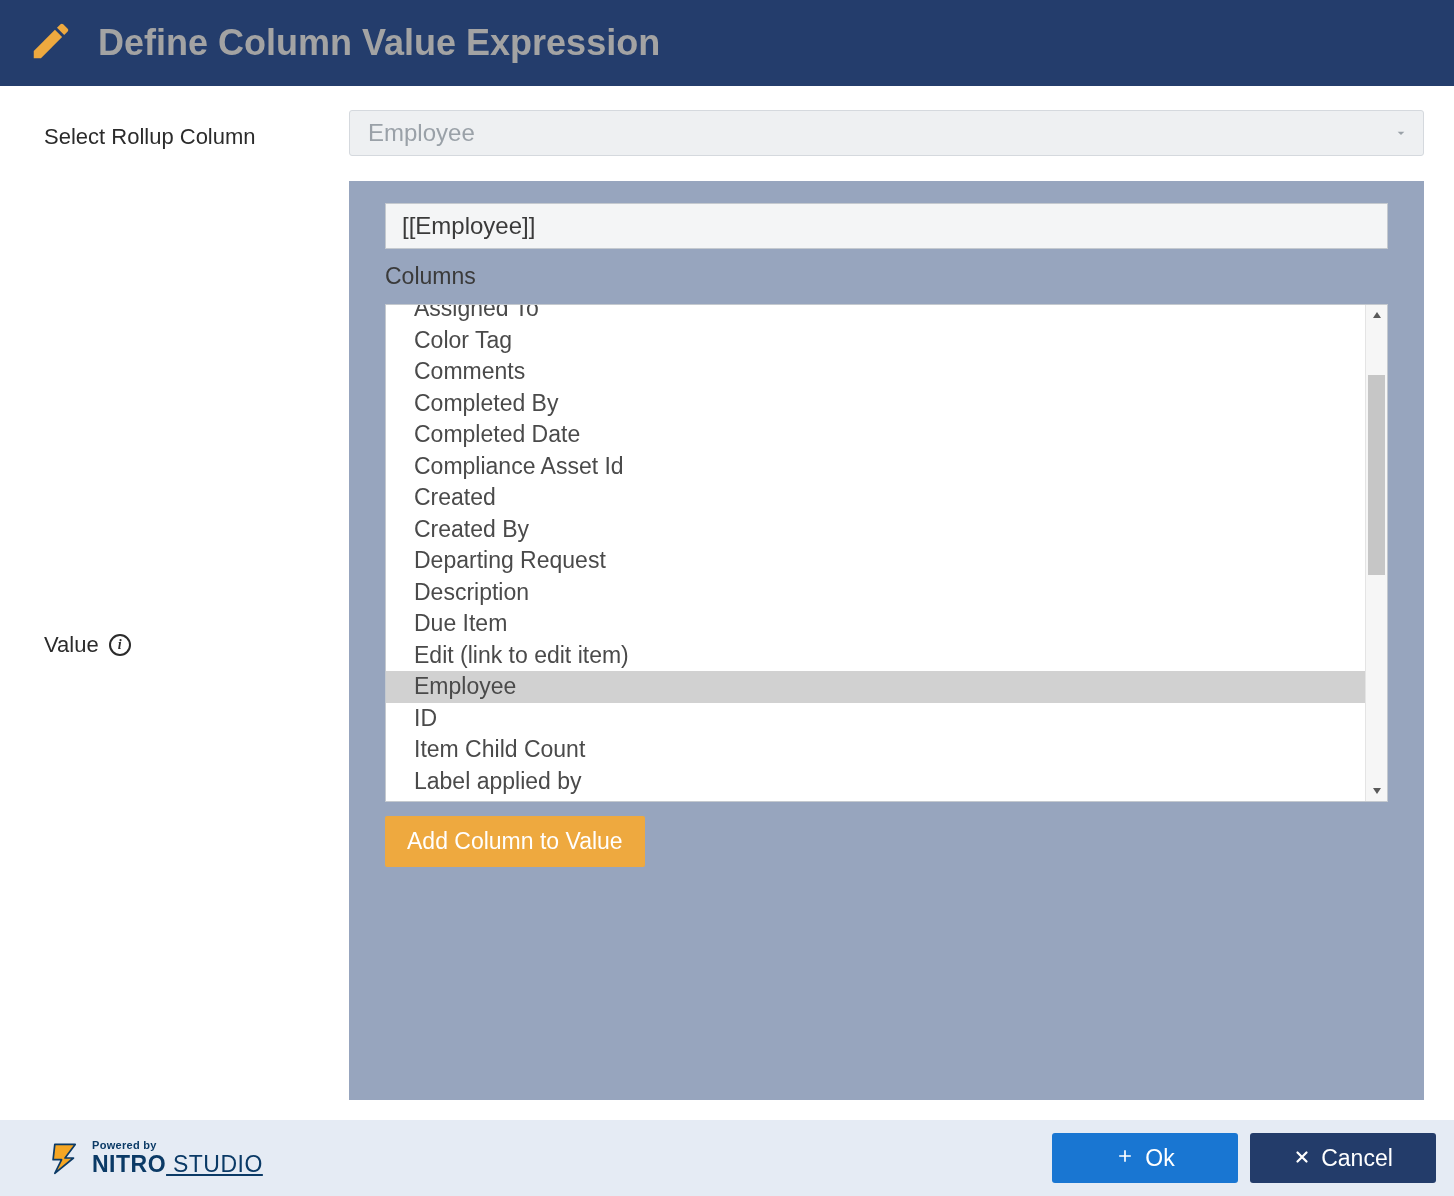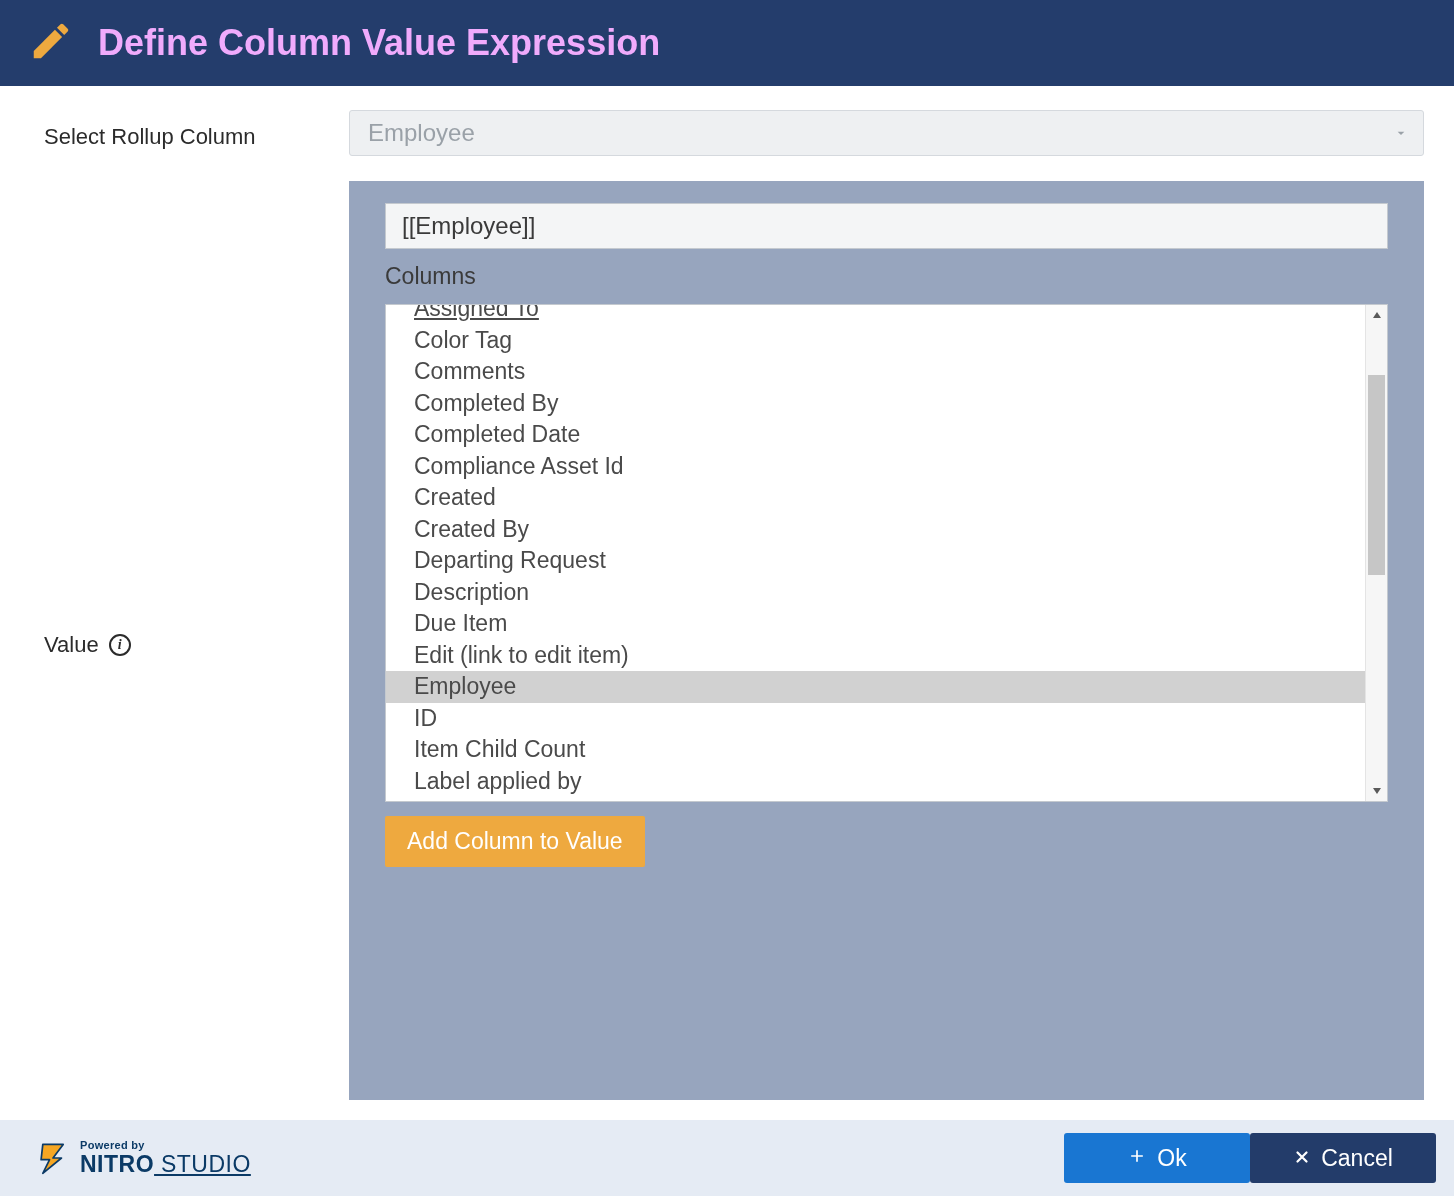--- a/index.html
+++ b/index.html
@@ -1,21 +1,21 @@
 <!DOCTYPE html>
 <html><head>
 <meta charset="utf-8">
 <style>
   * { box-sizing: border-box; margin: 0; padding: 0; }
   html, body { width: 100%; height: 100%; font-family: "Segoe UI", Arial, sans-serif; }
   body { background: #fff; display: flex; flex-direction: column; height: 1196px; width: 1454px; }
 
   .header {
     background: #243d6c;
-    color: #f0abfc;
+    color: #a3a3a3;
     display: flex;
     align-items: center;
     padding: 18px 28px;
     gap: 24px;
   }
   .header-title { font-size: 36px; font-weight: 600; }
 
   .content {
     flex: 1;
     padding: 24px 30px 20px 44px;
@@ -76,21 +76,21 @@
   }
   .columns-list .item {
     font-size: 23px;
     color: #4a4a4a;
     padding: 1px 28px;
     line-height: 29.5px;
     cursor: pointer;
     user-select: none;
   }
   .columns-list .item.selected { background: #d1d1d1; }
-  .columns-list .item.partial-top { margin-top: -18px; text-decoration: underline; }
+  .columns-list .item.partial-top { margin-top: -18px; }
   .columns-list .item.partial-bottom { margin-bottom: -18px; }
 
   .scrollbar {
     width: 22px;
     background: #f6f6f6;
     border-left: 1px solid #e4e4e4;
     position: relative;
   }
   .scrollbar .arrow {
     position: absolute; left: 0; right: 0; height: 20px;
@@ -116,29 +116,29 @@
     cursor: pointer;
     align-self: flex-start;
   }
 
   .footer {
     background: #e5ebf4;
     height: 76px;
     display: flex;
     align-items: center;
     justify-content: space-between;
-    padding: 0 18px 0 36px;
+    padding: 0 18px 0 48px;
   }
   .brand { display: flex; align-items: center; gap: 10px; }
   .brand .powered { font-size: 11px; color: #0b3a66; font-weight: 600; letter-spacing: 0.3px; }
   .brand .name { font-size: 23px; font-weight: 800; color: #0b3a66; letter-spacing: 0.5px; }
   .brand .name .thin { font-weight: 400; text-decoration: underline; }
   .brand-logo { width: 34px; height: 34px; }
 
-  .footer-buttons { display: flex; }
+  .footer-buttons { display: flex; gap: 12px; }
   .btn {
     height: 50px;
     min-width: 186px;
     border: none;
     border-radius: 3px;
     color: #fff;
     font-size: 23px;
     display: flex;
     align-items: center;
     justify-content: center;

